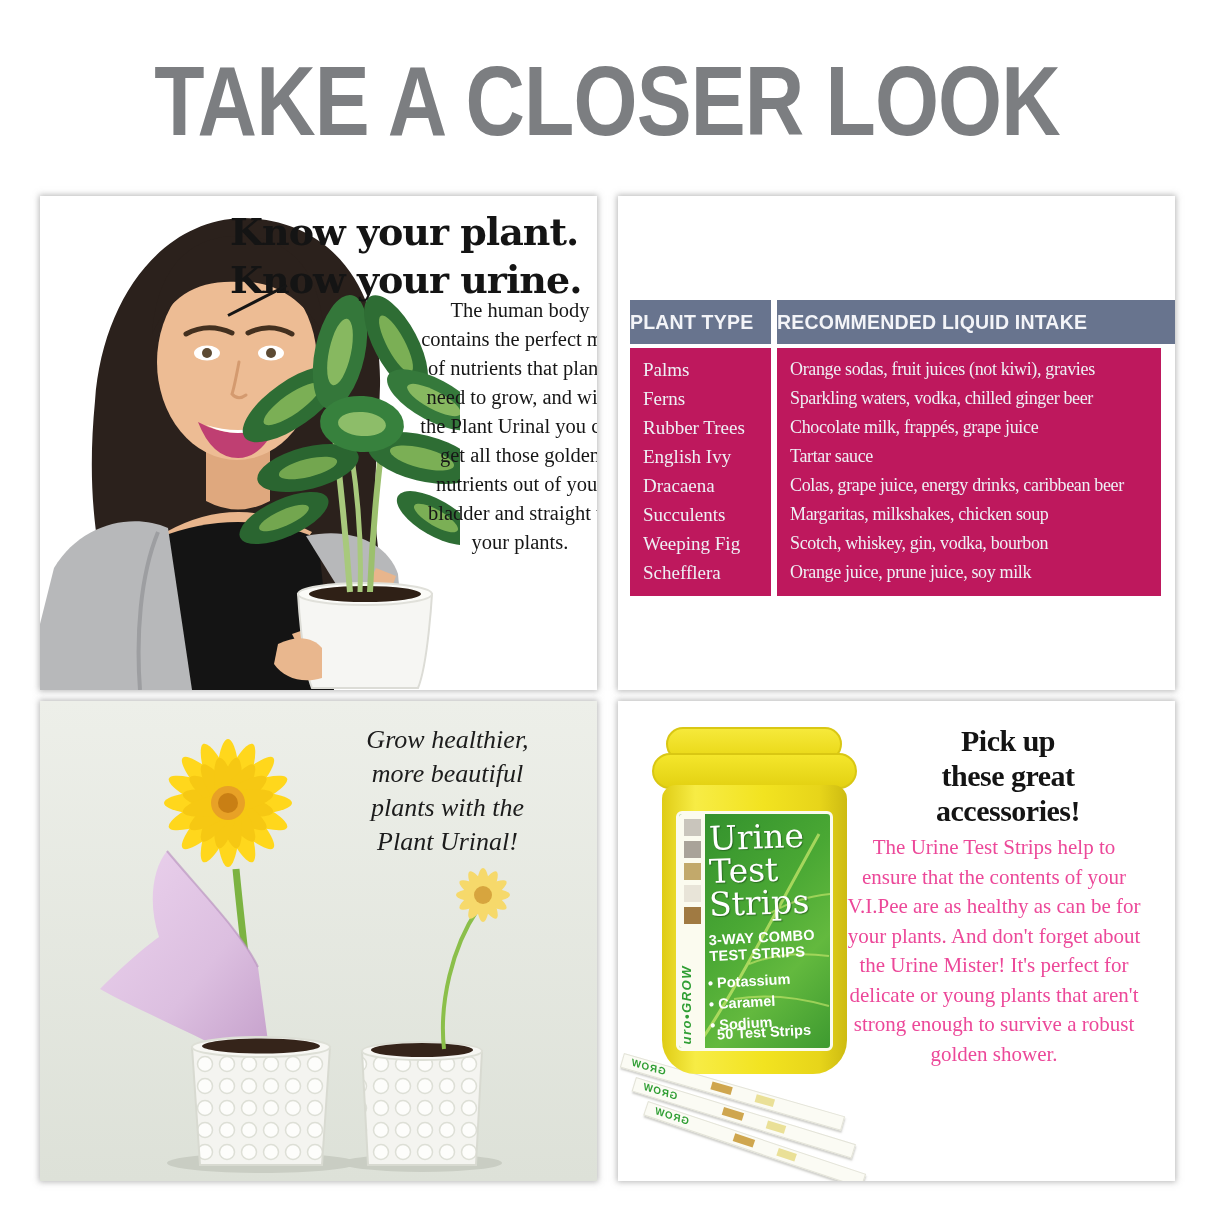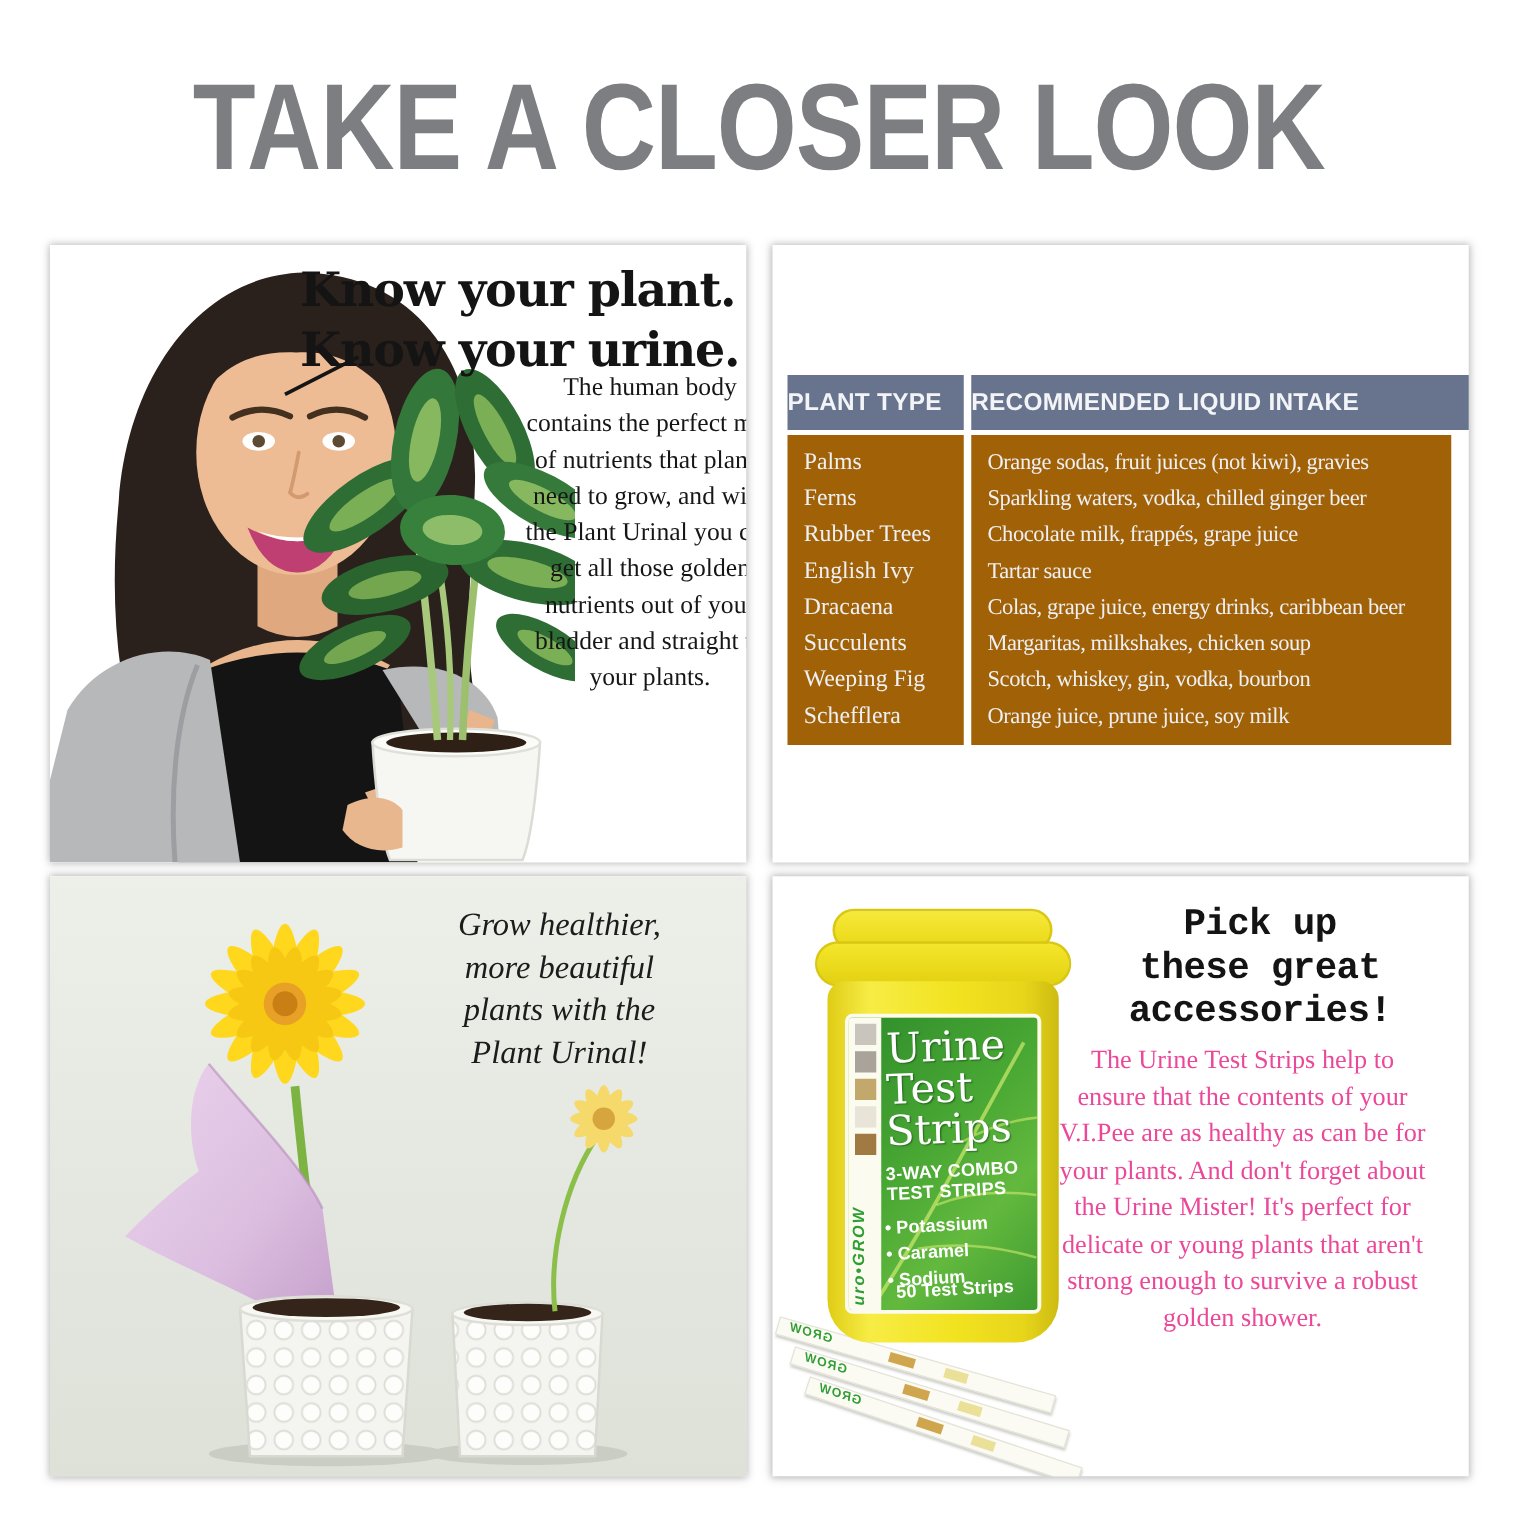--- a/index.html
+++ b/index.html
@@ -14,51 +14,51 @@
 
   
   .board{position:absolute;left:40px;top:196px;width:1135px;
          display:grid;grid-template-columns:557px 557px;grid-template-rows:494px 480px;
          column-gap:21px;row-gap:11px;}
   .panel{position:relative;background:#ffffff;overflow:hidden;
          box-shadow:0 0 6px 1px rgba(110,110,110,.5);}
 
   
   .p1-photo{position:absolute;left:0;top:0;}
-  .p1-headline{position:absolute;left:200px;top:12px;width:365px;
+  .p1-headline{position:absolute;left:190px;top:12px;width:365px;
        font-family:"DejaVu Serif",serif;font-weight:bold;font-size:38px;
        line-height:48px;color:#141414;letter-spacing:-1px;white-space:nowrap;}
   .p1-pointer{position:absolute;left:188px;top:118px;width:66px;height:3px;
        background:#151515;transform:rotate(-27deg);transform-origin:left center;}
   .p1-body{position:absolute;left:352px;top:100px;width:200px;
        font-size:20.5px;line-height:29px;color:#161616;text-align:center;margin-left:28px;}
 
   
   .itable{position:absolute;left:12px;top:104px;}
   .thdr{display:flex;gap:6px;margin-bottom:4px;}
   .thdr>div{background:#68748e;color:#f3f4f8;font-family:"Liberation Sans",sans-serif;
        font-weight:bold;font-size:19.5px;line-height:44px;height:44px;
        padding-left:0;box-sizing:border-box;letter-spacing:.2px;}
   .th-plant{width:141px;}
   .th-intake{width:434px;}
   .tbody{display:flex;gap:6px;}
-  .tcol{background:#a16207;color:#eef0f5;padding:7px 0 9px;box-sizing:border-box;}
+  .tcol{background:#be185d;color:#eef0f5;padding:7px 0 9px;box-sizing:border-box;}
   .col-plants{width:141px;}
   .col-intake{width:384px;}
   .tcell{font-size:19px;line-height:29px;padding-left:13px;white-space:nowrap;}
   .col-intake .tcell{font-size:18px;letter-spacing:-.35px;}
 
   
   .p3-photo{position:absolute;left:0;top:0;}
   .p3-caption{position:absolute;left:300px;top:22px;width:215px;text-align:center;
        font-style:italic;font-size:26px;line-height:34px;color:#1c1c1c;}
 
   
   .p4-headline{position:absolute;left:245px;top:22px;width:290px;text-align:center;
-       font-family:Liberation Mono, monospace;font-weight:bold;font-size:30px;
+       font-family:Liberation Serif, serif;font-weight:bold;font-size:30px;
        line-height:35px;color:#141414;letter-spacing:-.5px;}
   .p4-body{position:absolute;left:228px;top:132px;width:296px;text-align:center;
        font-size:21px;line-height:29.5px;color:#ec4899;}
 
   
   .bottle{position:absolute;left:34px;top:26px;width:205px;height:347px;z-index:2;}
   .cap-top{position:absolute;left:14px;top:0;width:176px;height:34px;border-radius:17px;
        background:linear-gradient(180deg,#f6e93a,#e9d715);border:2px solid #d9c713;box-sizing:border-box;}
   .cap-lip{position:absolute;left:0;top:26px;width:205px;height:36px;border-radius:18px;
        background:linear-gradient(180deg,#f4e62b,#e3d112);border:2px solid #d9c713;box-sizing:border-box;}

